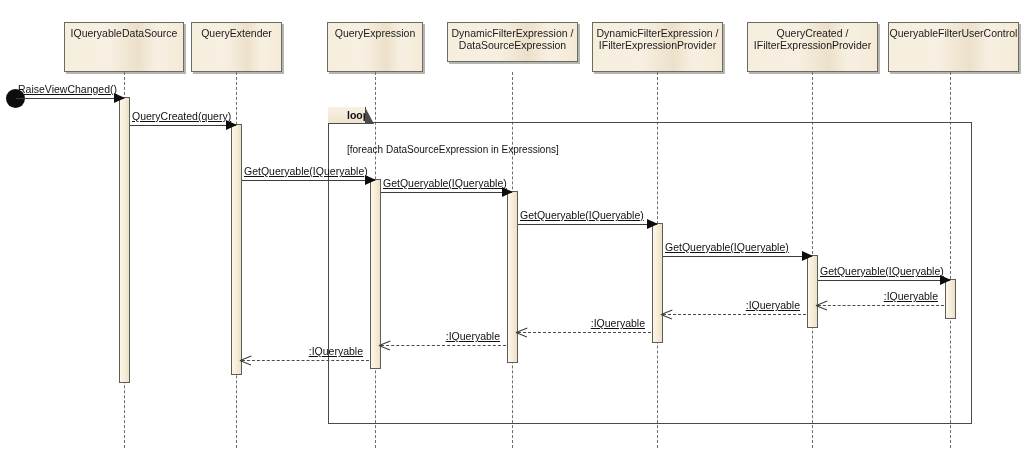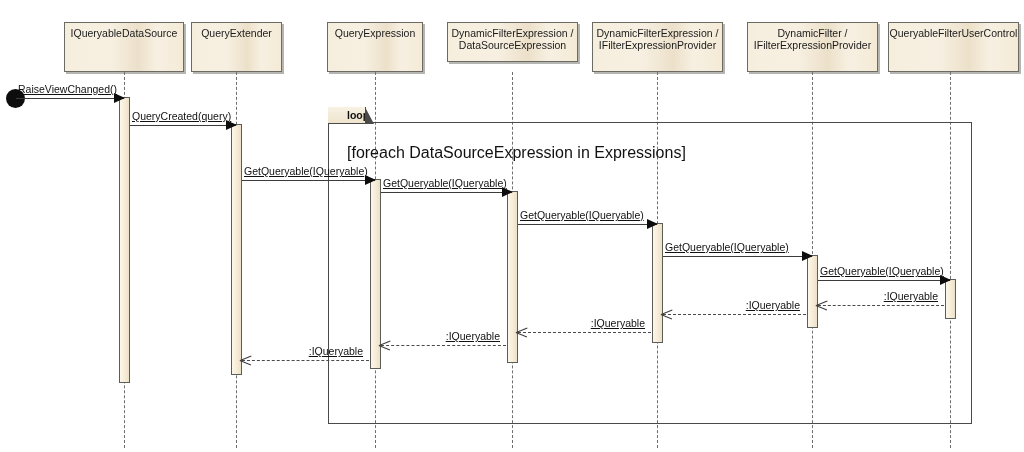--- a/index.html
+++ b/index.html
@@ -111,21 +111,21 @@
   }
   .frag-tab:after{
     content:"";
     position:absolute;right:-9px;top:0;
     width:0;height:0;
     border-top:17px solid transparent;
     border-left:9px solid #4a4a4a;
   }
   .frag-guard{
     position:absolute;
-    font-size:16px;
+    font-size:10px;
     color:#111;
     white-space:nowrap;
     padding-left:12px;
   }
 </style>
 </head>
 <body>
 
 <div id="stage">
     <div class="lifeline" style="left: 124px; top: 72px; height: 376px;"></div>
@@ -160,21 +160,21 @@
       </div>
     </div>
     <div class="head" style="left: 592px; top: 22px; width: 131px; height: 50px;">
       <div>
         <span>DynamicFilterExpression /</span>
         <span>IFilterExpressionProvider</span>
       </div>
     </div>
     <div class="head" style="left: 747px; top: 22px; width: 131px; height: 50px;">
       <div>
-        <span>DynamicFilter /</span>
+        <span>QueryCreated /</span>
         <span>IFilterExpressionProvider</span>
       </div>
     </div>
     <div class="head" style="left: 888px; top: 22px; width: 131px; height: 50px;">
       <div>
         <span>QueryableFilterUserControl</span>
       </div>
     </div>
     <div class="act" style="left: 119px; top: 97px; height: 286px;"></div>
     <div class="act" style="left: 231px; top: 124px; height: 251px;"></div>

